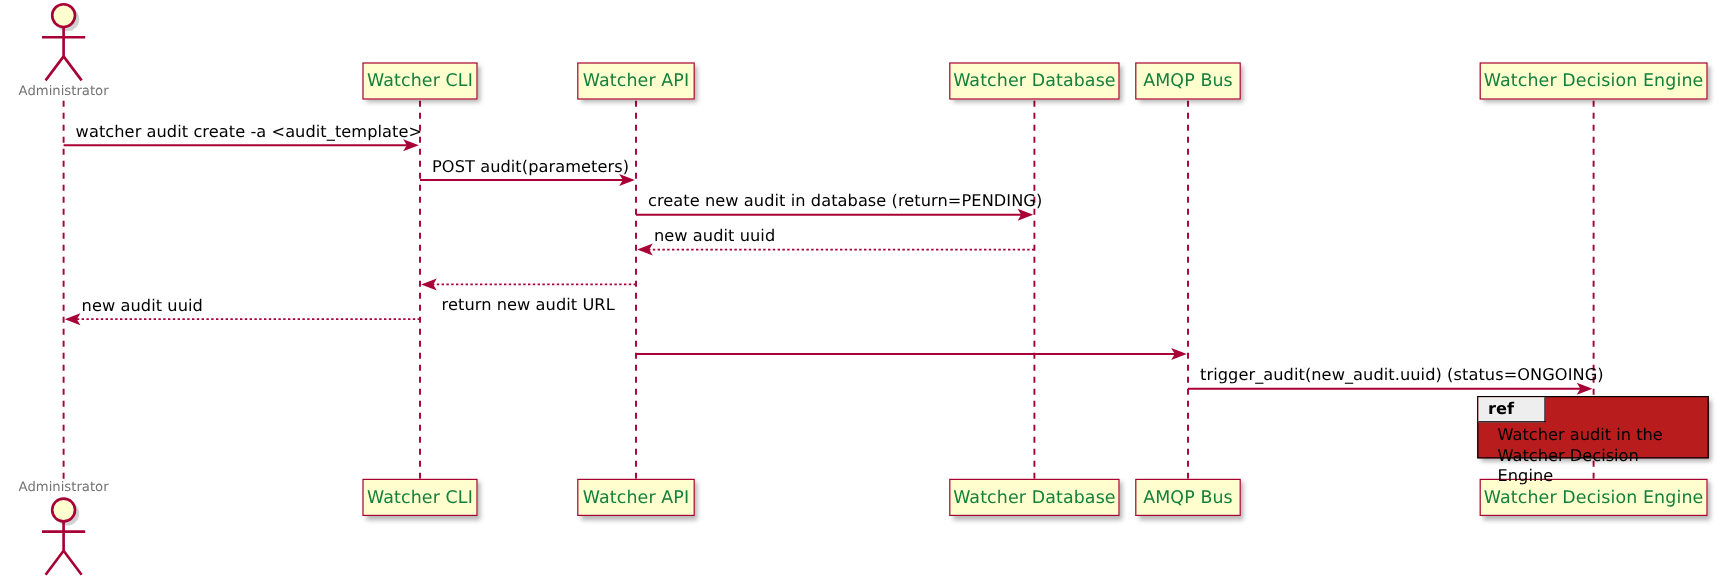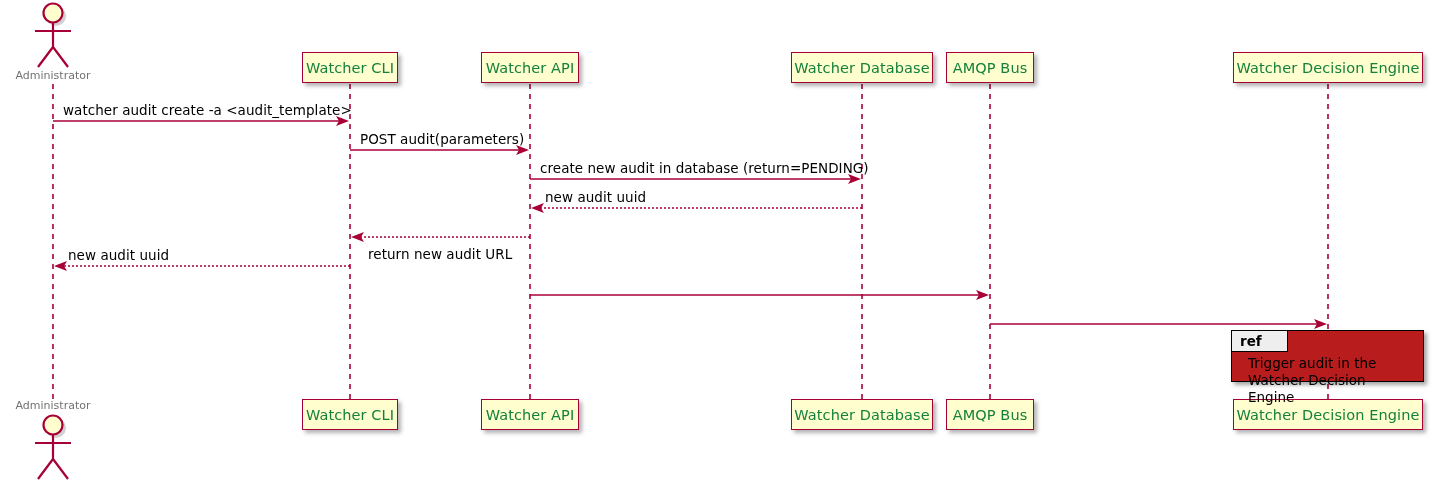--- a/index.html
+++ b/index.html
@@ -229,22 +229,23 @@
 
   <div class="msg-label" style="left:540px; top:160px;">create new audit in database (return=PENDING)</div>
 
   <div class="msg-label" style="left:545px; top:189px;">new audit uuid</div>
 
   <div class="msg-label" style="left:368px; top:218px;margin-top:28px;">return new audit URL</div>
 
   <div class="msg-label" style="left:68px; top:247px;">new audit uuid</div>
 
 
+  <div class="msg-label" style="left:1000px; top:305px;">trigger_audit(new_audit.uuid) (status=ONGOING)</div>
 
   <div class="ref-frame" style="left:1231px; top:330px; width:193px; height:52px;">
     <div class="ref-tab" style="width:56px;">ref</div>
     <div class="ref-body">
-      <div>Trigger audit in the</div>
+      <div>Watcher audit in the</div>
       <div>Watcher Decision Engine</div>
     </div>
   </div>
 
 </div>
 
 </body></html>

